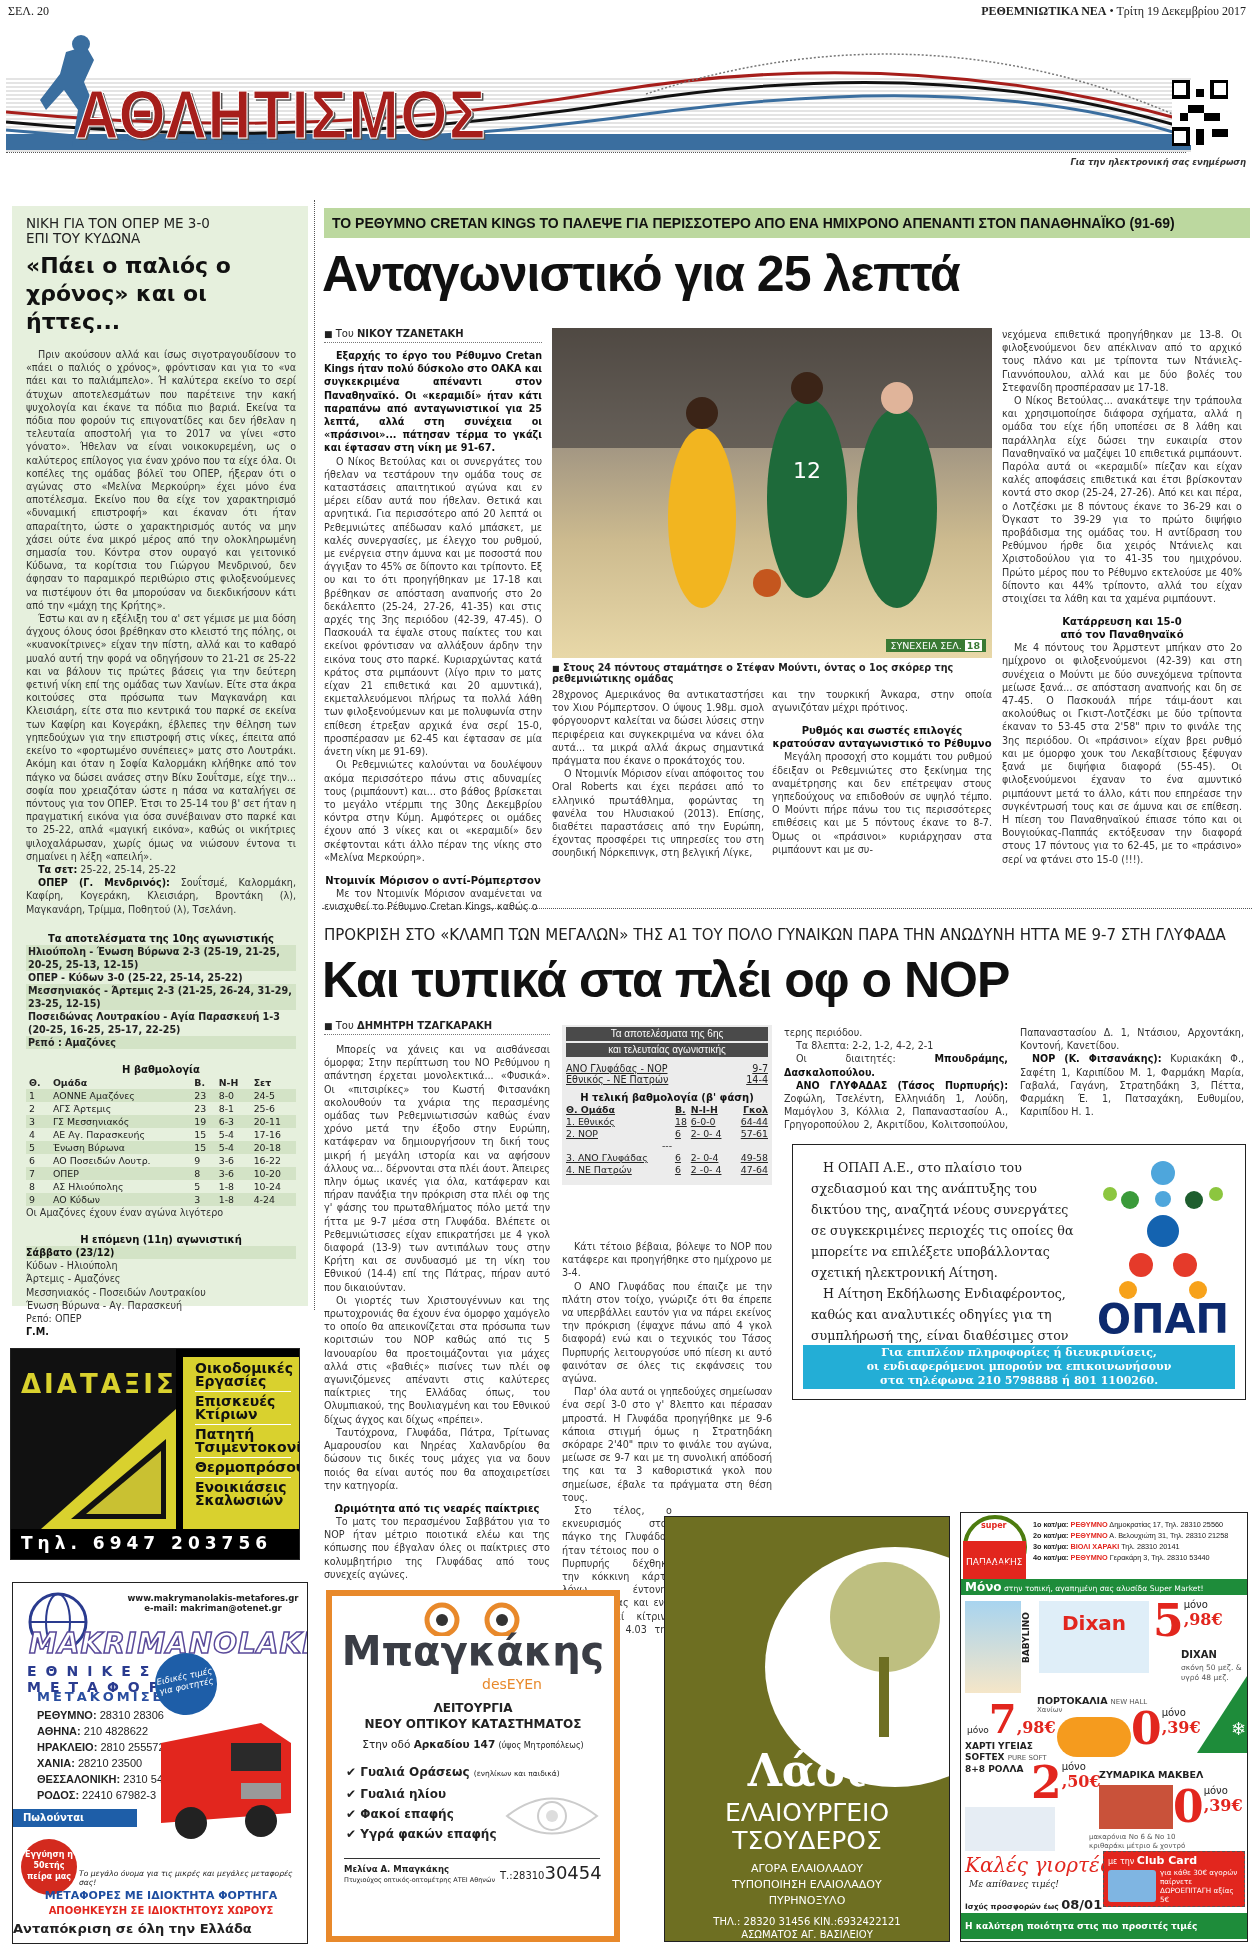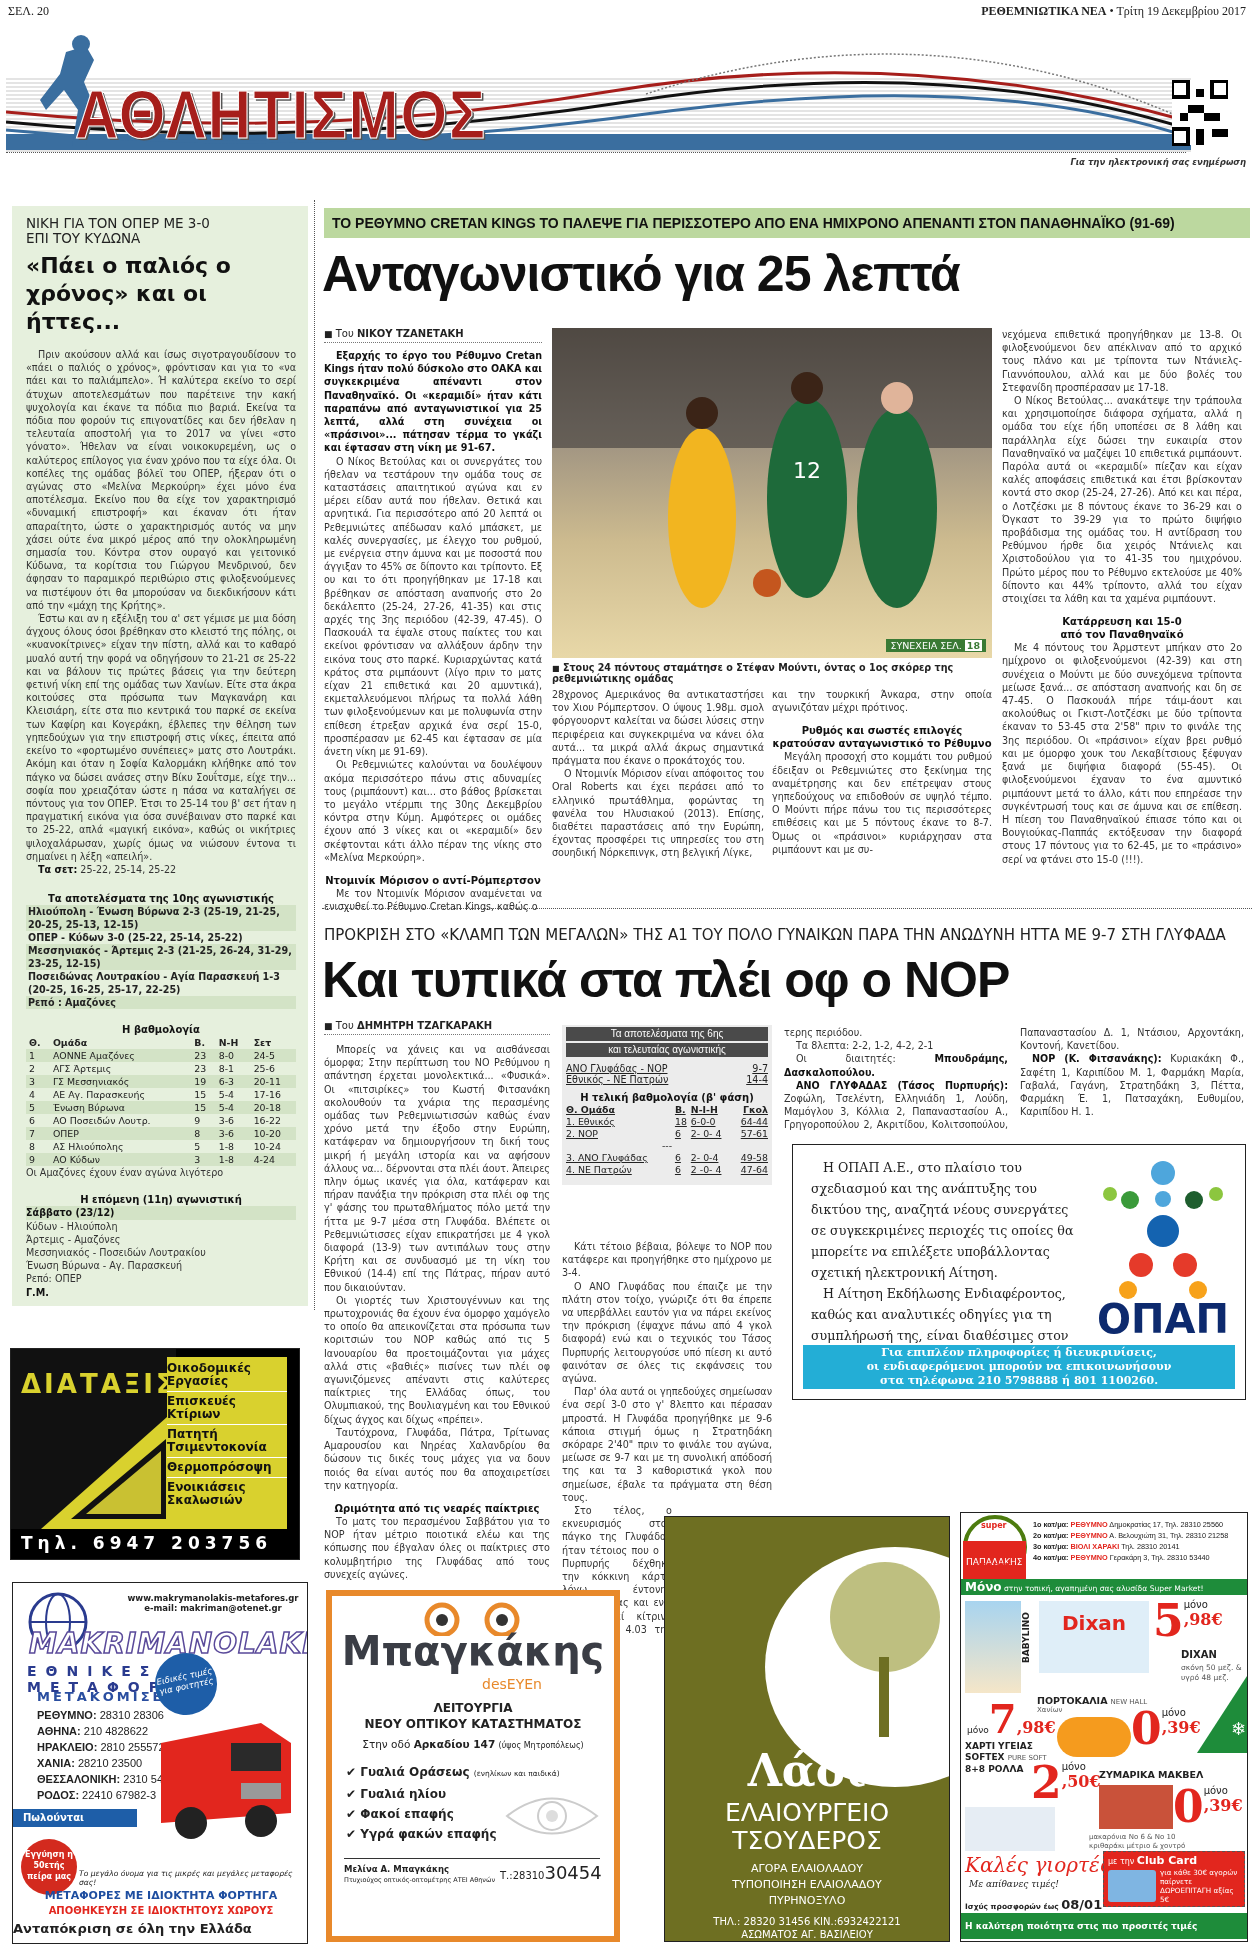--- a/index.html
+++ b/index.html
@@ -70,20 +70,21 @@
 <div class="abs" id="left-box">
   <div style="padding:10px 12px 0 14px">
     <div style="font-size:13.5px;line-height:15px;color:#222">
       <div>ΝΙΚΗ ΓΙΑ ΤΟΝ ΟΠΕΡ ΜΕ 3-0</div>
       <div>ΕΠΙ ΤΟΥ ΚΥΔΩΝΑ</div>
     </div>
     <h2 style="font-size:22px;line-height:28px;margin:6px 0 12px;font-weight:bold;color:#111">«Πάει ο παλιός ο χρόνος» και οι ήττες...</h2>
     <p class="p ind">Πριν ακούσουν αλλά και ίσως σιγοτραγουδίσουν το «πάει ο παλιός ο χρόνος», φρόντισαν και για το «να πάει και το παλιάμπελο». Ή καλύτερα εκείνο το σερί άτυχων αποτελεσμάτων που παρέτεινε την κακή ψυχολογία και έκανε τα πόδια πιο βαριά. Εκείνα τα πόδια που φορούν τις επιγονατίδες και δεν ήθελαν η τελευταία αποστολή για το 2017 να γίνει «στο γόνατο». Ήθελαν να είναι νοικοκυρεμένη, ως ο καλύτερος επίλογος για έναν χρόνο που τα είχε όλα. Οι κοπέλες της ομάδας βόλεϊ του ΟΠΕΡ, ήξεραν ότι ο αγώνας στο «Μελίνα Μερκούρη» έχει μόνο ένα αποτέλεσμα. Εκείνο που θα είχε τον χαρακτηρισμό «δυναμική επιστροφή» και έκαναν ότι ήταν απαραίτητο, ώστε ο χαρακτηρισμός αυτός να μην χάσει ούτε ένα μικρό μέρος από την ολοκληρωμένη σημασία του. Κόντρα στον ουραγό και γειτονικό Κύδωνα, τα κορίτσια του Γιώργου Μενδρινού, δεν άφησαν το παραμικρό περιθώριο στις φιλοξενούμενες να πιστέψουν ότι θα μπορούσαν να διεκδικήσουν κάτι από την «μάχη της Κρήτης».</p>
     <p class="p ind">Έστω και αν η εξέλιξη του α' σετ γέμισε με μια δόση άγχους όλους όσοι βρέθηκαν στο κλειστό της πόλης, οι «κυανοκίτρινες» είχαν την πίστη, αλλά και το καθαρό μυαλό αυτή την φορά να οδηγήσουν το 21-21 σε 25-22 και να βάλουν τις πρώτες βάσεις για την δεύτερη φετινή νίκη επί της ομάδας των Χανίων. Είτε στα άκρα κοιτούσες στα πρόσωπα των Μαγκανάρη και Κλεισιάρη, είτε στα πιο κεντρικά του παρκέ σε εκείνα των Καφίρη και Κογεράκη, έβλεπες την θέληση των γηπεδούχων για την επιστροφή στις νίκες, έπειτα από εκείνο το «φορτωμένο συνέπειες» ματς στο Λουτράκι. Ακόμη και όταν η Σοφία Καλορμάκη κλήθηκε από τον πάγκο να δώσει ανάσες στην Βίκυ Σουΐτσμε, είχε την... σοφία που χρειαζόταν ώστε η πάσα να καταλήγει σε πόντους για τον ΟΠΕΡ. Έτσι το 25-14 του β' σετ ήταν η πραγματική εικόνα για όσα συνέβαιναν στο παρκέ και το 25-22, απλά «μαγική εικόνα», καθώς οι νικήτριες ψιλοχαλάρωσαν, χωρίς όμως να νιώσουν έντονα τι σημαίνει η λέξη «απειλή».</p>
     <p class="p ind"><b>Τα σετ:</b> <span>25-22, 25-14, 25-22</span></p>
+    <p class="p ind"><b>ΟΠΕΡ (Γ. Μενδρινός):</b> <span>Σουΐτσμέ, Καλορμάκη, Καφίρη, Κογεράκη, Κλεισιάρη, Βροντάκη (λ), Μαγκανάρη, Τρίμμα, Ποθητού (λ), Τσελάνη.</span></p>
     <div class="sub" style="margin-top:16px">Τα αποτελέσματα της 10ης αγωνιστικής</div>
     <div class="res">
       <div class="sh">Ηλιούπολη - Ένωση Βύρωνα 2-3 (25-19, 21-25, 20-25, 25-13, 12-15)</div>
       <div>ΟΠΕΡ - Κύδων 3-0 (25-22, 25-14, 25-22)</div>
       <div class="sh">Μεσσηνιακός - Άρτεμις 2-3 (21-25, 26-24, 31-29, 23-25, 12-15)</div>
       <div>Ποσειδώνας Λουτρακίου - Αγία Παρασκευή 1-3 (20-25, 16-25, 25-17, 22-25)</div>
       <div class="sh">Ρεπό : Αμαζόνες</div>
     </div>
     <div class="sub" style="margin-top:14px">Η βαθμολογία</div>
     <table class="std" style="width:100%;border-collapse:collapse">
@@ -326,21 +327,21 @@
 </div>
 
 <div class="abs ad" style="left:10px;top:1348px;width:290px;height:212px;background:#000;overflow:hidden">
   <div class="abs" style="left:0;top:0;width:165px;height:180px;background:#111"></div>
   <svg class="abs" style="left:0;top:40px" width="170" height="140" viewBox="0 0 170 140">
       <polygon points="30,140 165,20 165,140" fill="#d9d12e"></polygon>
       <polygon points="60,130 155,50 155,130" fill="#111"></polygon>
       <polygon points="75,125 150,62 150,125" fill="#c9c132"></polygon>
     </svg>
   <div class="abs" style="left:10px;top:20px;font-size:26px;font-weight:bold;letter-spacing:3px;color:#d9d12e">ΔΙΑΤΑΞΙΣ</div>
-  <div class="abs" style="left:156px;top:8px;width:120px;height:172px;background:#d9d12e;padding:2px 0;font-size:12px;font-weight:bold;line-height:13px;color:#111">
+  <div class="abs" style="left:172px;top:8px;width:120px;height:172px;background:#d9d12e;padding:2px 12px;font-size:14px;font-weight:bold;line-height:13px;color:#111">
     <div style="border-bottom:1.5px solid #fff;padding:3px 0">Οικοδομικές Εργασίες</div>
     <div style="border-bottom:1.5px solid #fff;padding:3px 0">Επισκευές Κτίριων</div>
     <div style="border-bottom:1.5px solid #fff;padding:3px 0">Πατητή Τσιμεντοκονία</div>
     <div style="border-bottom:1.5px solid #fff;padding:3px 0">Θερμοπρόσοψη</div>
     <div style="padding:3px 0">Ενοικιάσεις Σκαλωσιών</div>
   </div>
   <div class="abs" style="left:10px;top:184px;font-size:17px;font-weight:bold;letter-spacing:5px;color:#fff">Τηλ. 6947 203756</div>
 </div>
 
 <div class="abs ad" style="left:12px;top:1582px;width:296px;height:362px;background:#fff;overflow:hidden">

